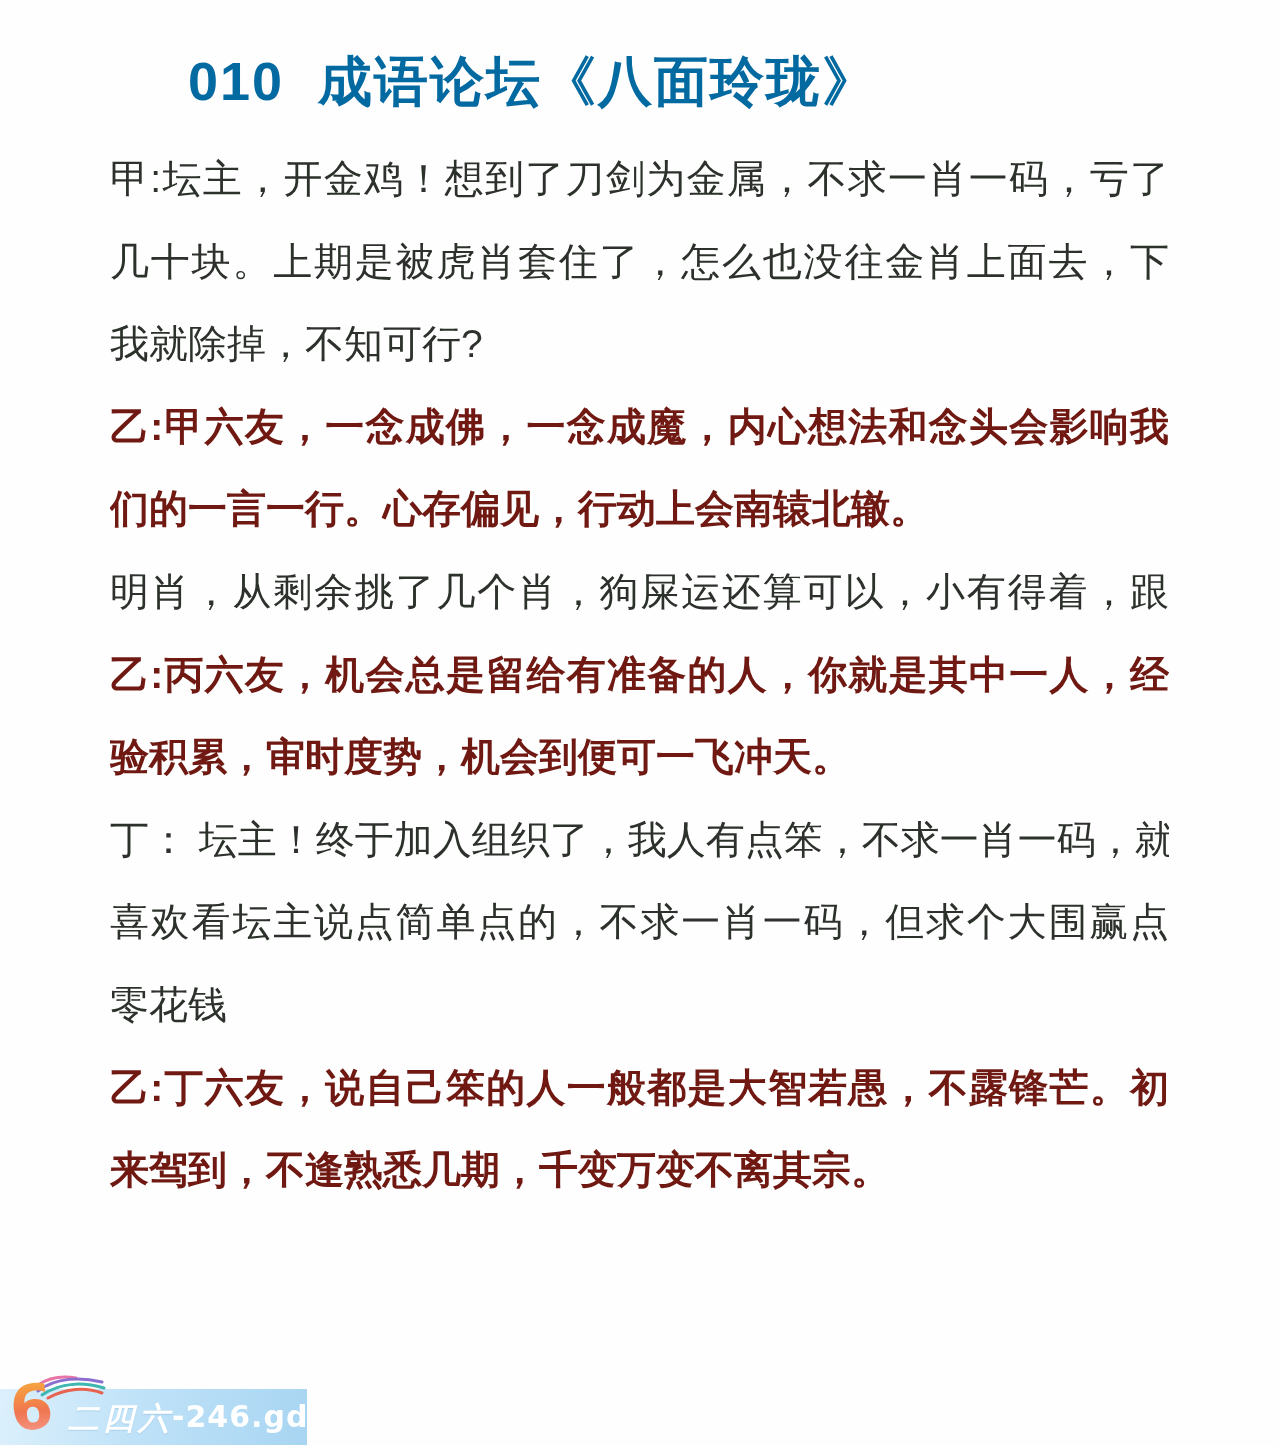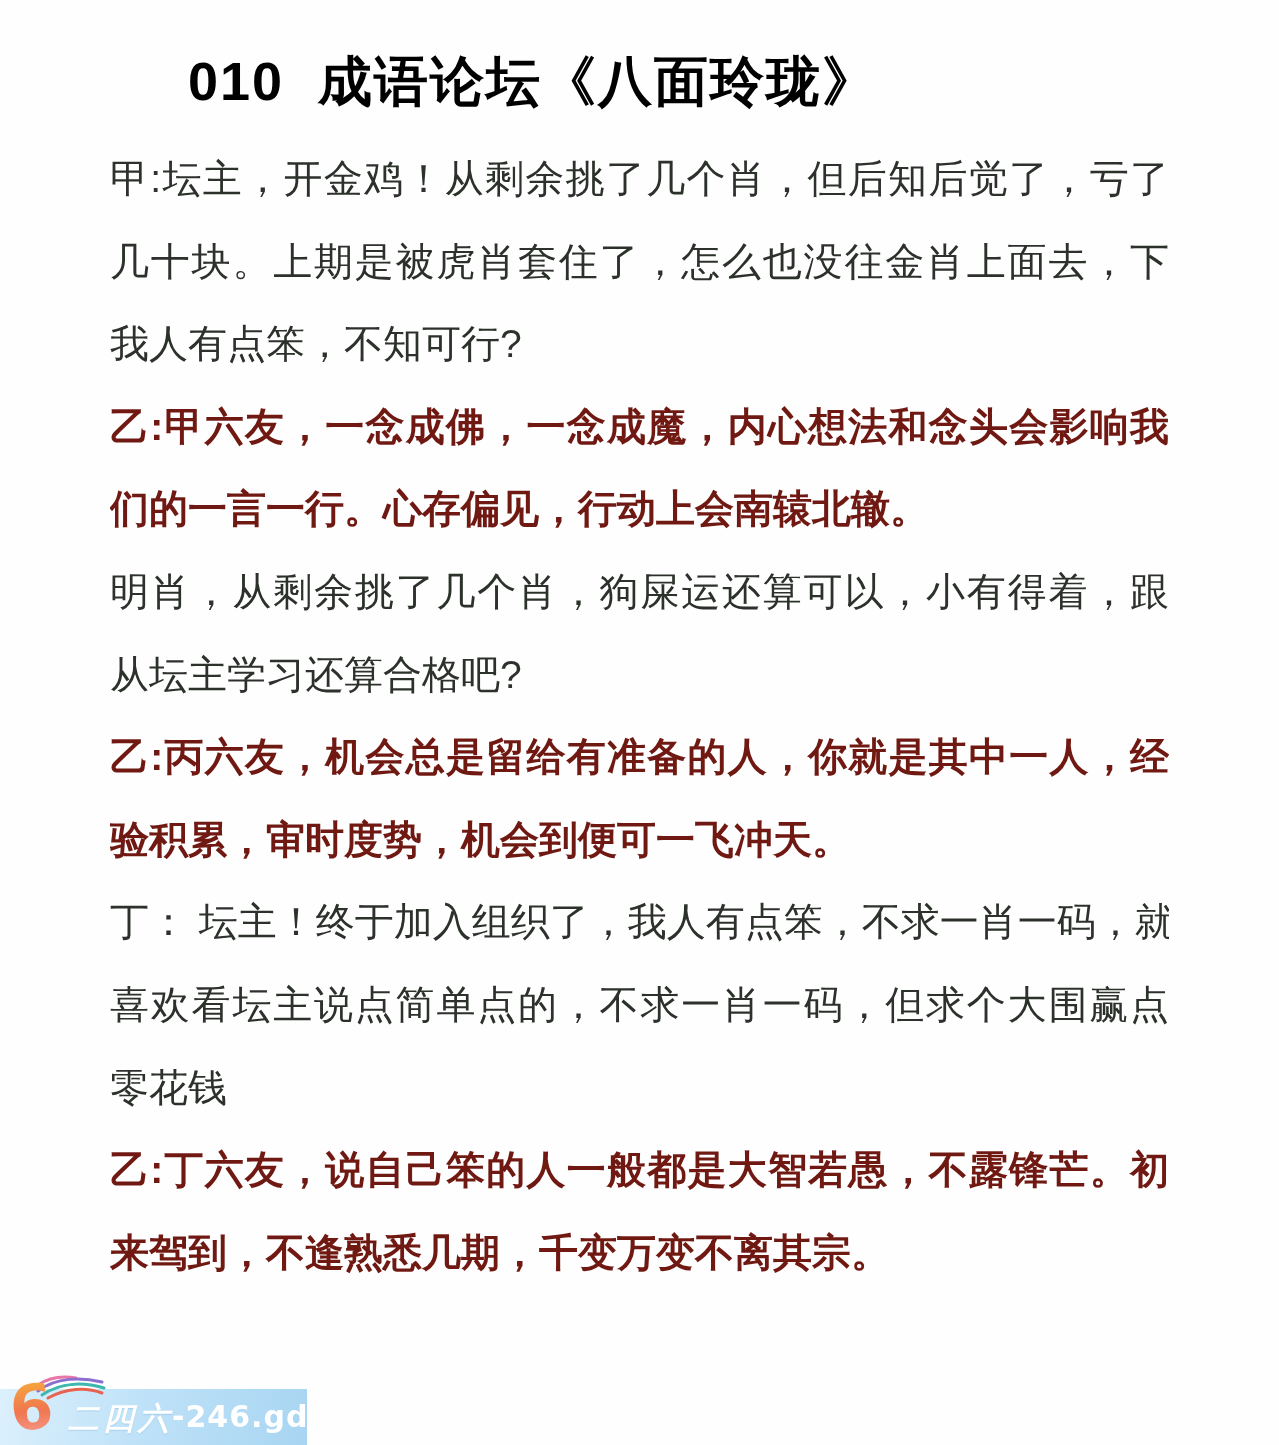--- a/index.html
+++ b/index.html
@@ -7,21 +7,21 @@
 
   .page {
     position:relative;
     width:1279px; height:1445px;
     background:#fdfefd;
     overflow:hidden;
   }
 
   .title {
     position:absolute; left:188px; top:46px; margin:0;
-    font-size:54px; font-weight:700; color:#000000;
+    font-size:54px; font-weight:700; color:#0369a1;
     letter-spacing:2px; white-space:pre;
     font-family:"Liberation Sans","DejaVu Sans",sans-serif;
   }
 
   .content {
     position:absolute; left:110px; top:138px; width:1059px;
   }
   .line {
     font-size:39px; line-height:82.6px; height:82.6px;
     color:#2c312b; font-weight:500; white-space:pre;
@@ -61,27 +61,26 @@
   }
 </style>
 </head>
 <body>
 
 <div class="page">
 
   <h1 class="title">010  成语论坛《八面玲珑》</h1>
 
   <div class="content">
-      <div class="line normal fill">甲:坛主，开金鸡！从剩余挑了几个肖，但后知后觉了，亏了</div>
+      <div class="line normal fill">甲:坛主，开金鸡！想到了刀剑为金属，不求一肖一码，亏了</div>
       <div class="line normal fill">几十块。上期是被虎肖套住了，怎么也没往金肖上面去，下</div>
-      <div class="line normal">我人有点笨，不知可行?</div>
+      <div class="line normal">我就除掉，不知可行?</div>
       <div class="line red fill">乙:甲六友，一念成佛，一念成魔，内心想法和念头会影响我</div>
       <div class="line red">们的一言一行。心存偏见，行动上会南辕北辙。</div>
       <div class="line normal fill">明肖，从剩余挑了几个肖，狗屎运还算可以，小有得着，跟</div>
-      <div class="line normal">从坛主学习还算合格吧?</div>
       <div class="line red fill">乙:丙六友，机会总是留给有准备的人，你就是其中一人，经</div>
       <div class="line red">验积累，审时度势，机会到便可一飞冲天。</div>
       <div class="line normal fill">丁： 坛主！终于加入组织了，我人有点笨，不求一肖一码，就</div>
       <div class="line normal fill">喜欢看坛主说点简单点的，不求一肖一码，但求个大围赢点</div>
       <div class="line normal">零花钱</div>
       <div class="line red fill">乙:丁六友，说自己笨的人一般都是大智若愚，不露锋芒。初</div>
       <div class="line red">来驾到，不逢熟悉几期，千变万变不离其宗。</div>
     </div>
 
   <div class="watermark">

